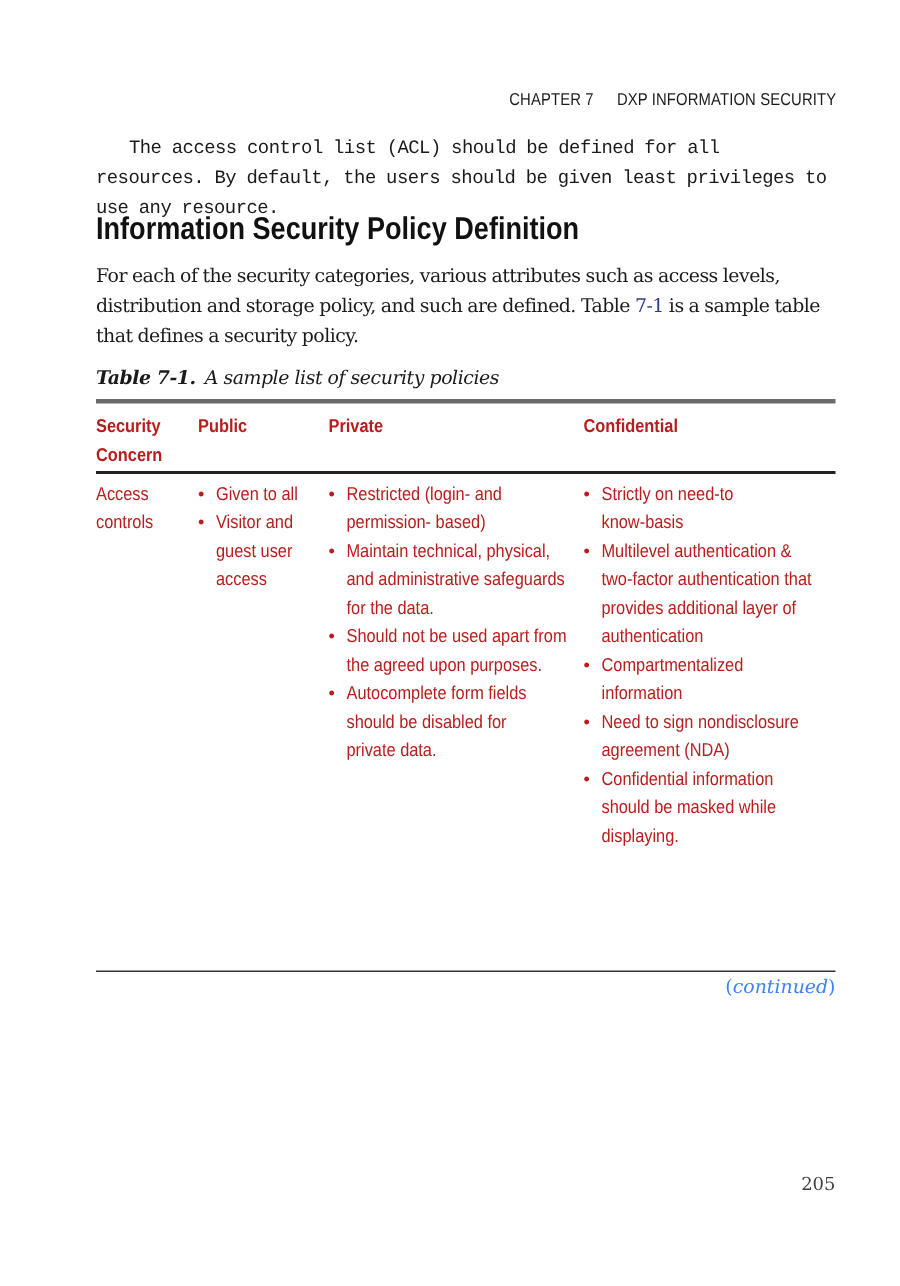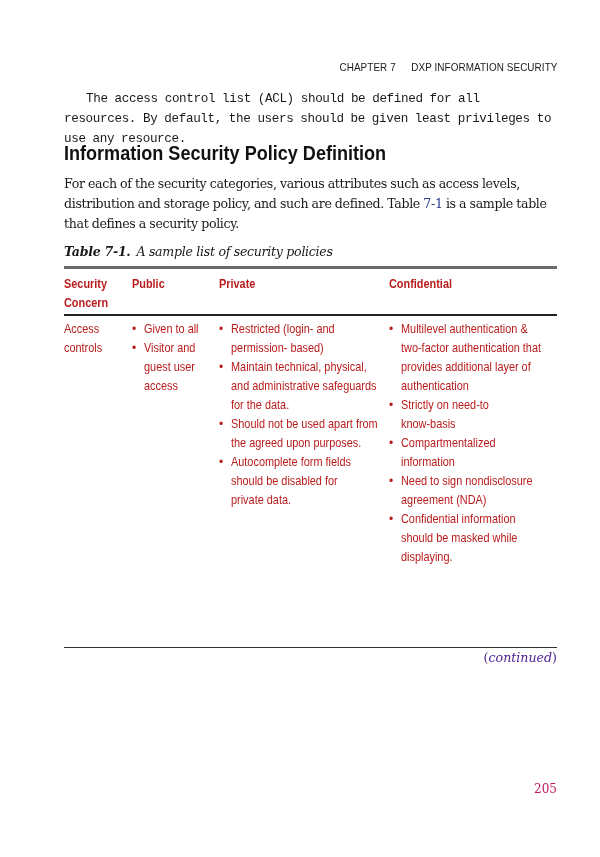--- a/index.html
+++ b/index.html
@@ -148,32 +148,32 @@
       white-space: nowrap;
       transform: scaleX(0.88);
       transform-origin: left center;
     }
     .continued {
       position: absolute;
       right: 43px;
       top: 650px;
       font-family: "DejaVu Serif", serif;
       font-size: 12.6px;
-      color: #4c1d95;
+      color: #3b82f6;
     }
     .continued .it {
       font-style: italic;
     }
     .page-number {
       position: absolute;
       right: 43px;
       top: 782px;
       font-family: "DejaVu Serif", serif;
       font-size: 12px;
-      color: #be185d;
+      color: #404040;
     }
   </style>
 </head>
 <body>
 
 <div class="running-header">
   <span>CHAPTER 7</span><span class="sep"></span><span>DXP INFORMATION SECURITY</span>
 </div>
 
 <p class="body-text para1" style="margin:0;font-family:Liberation Mono, monospace;">The access control list (ACL) should be defined for all resources. By default, the users should be given least privileges to use any resource.</p>
@@ -242,31 +242,31 @@
     <li>
       <span class="ln">Autocomplete form fields</span>
       <span class="ln">should be disabled for</span>
       <span class="ln">private data.</span>
     </li>
   </ul>
 </div>
 
 <div class="col td c4">
   <ul class="bullets">
+    <li>
+      <span class="ln">Strictly on need-to</span>
+      <span class="ln">know-basis</span>
+    </li>
     <li>
       <span class="ln">Multilevel authentication &amp;</span>
       <span class="ln">two-factor authentication that</span>
       <span class="ln">provides additional layer of</span>
       <span class="ln">authentication</span>
     </li>
     <li>
-      <span class="ln">Strictly on need-to</span>
-      <span class="ln">know-basis</span>
-    </li>
-    <li>
       <span class="ln">Compartmentalized</span>
       <span class="ln">information</span>
     </li>
     <li>
       <span class="ln">Need to sign nondisclosure</span>
       <span class="ln">agreement (NDA)</span>
     </li>
     <li>
       <span class="ln">Confidential information</span>
       <span class="ln">should be masked while</span>

